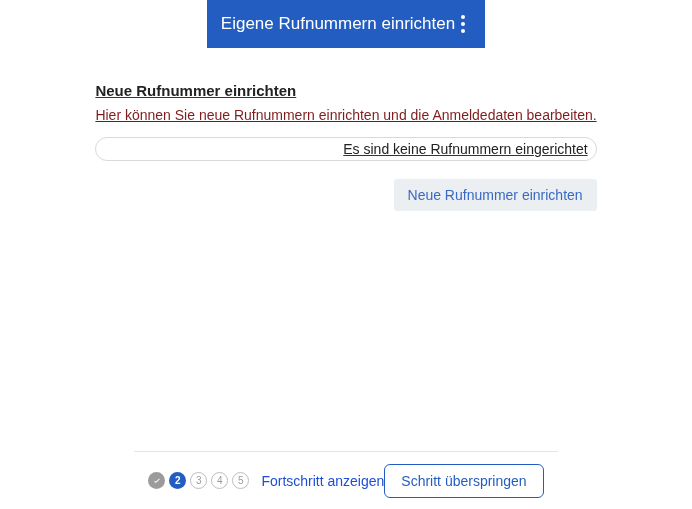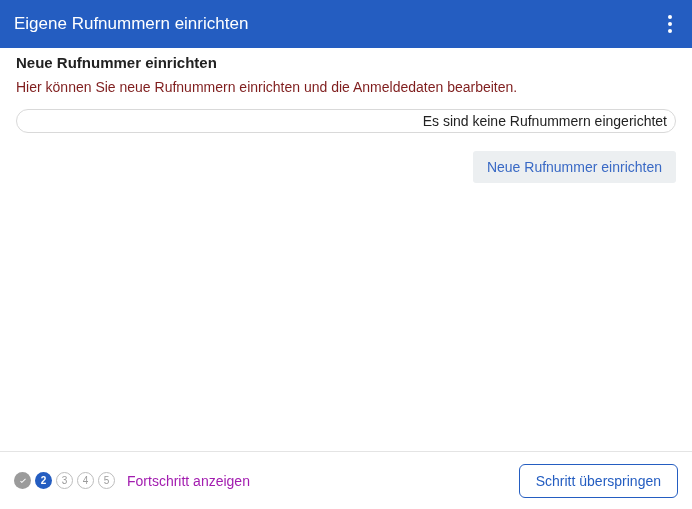--- a/index.html
+++ b/index.html
@@ -1,38 +1,38 @@
 <!DOCTYPE html>
 <html><head>
 <meta charset="utf-8">
 <style>
   * { box-sizing: border-box; }
   html, body { margin: 0; padding: 0; width: 692px; height: 509px; font-family: "Segoe UI", Arial, sans-serif; background: #fff; overflow: hidden; color: #333; }
-  .container { display: flex; flex-direction: column; height: 100%; }
+  .container { display: flex; flex-direction: column; height: 100%; align-items: center; }
 
   .header { background: #245dc1; color: #fff; height: 48px; display: flex; align-items: center; padding: 0 14px; justify-content: space-between; }
   .header-title { font-size: 17px; font-weight: 400; }
   .menu-icon { display: flex; flex-direction: column; gap: 3px; padding: 6px; cursor: pointer; }
   .menu-icon span { width: 4px; height: 4px; background: #fff; border-radius: 50%; }
 
-  .content { flex: 1; padding: 0 16px 0 16px; }
+  .content { flex: 1; padding: 28px 16px 0 16px; text-decoration: underline; }
   .section-title { font-size: 15px; font-weight: 600; color: #222; margin: 6px 0 8px 0; }
   .section-desc  { font-size: 14px; color: #7f1d1d; margin: 0 0 14px 0; }
   .list-box { border: 1px solid #d9d9d9; border-radius: 12px; padding: 3px 8px; text-align: right; font-size: 14px; color: #222; }
   .btn-row { text-align: right; margin-top: 18px; }
   .new-btn { display: inline-block; background: #eceff1; color: #3969c5; font-size: 14px; padding: 8px 14px; border: none; border-radius: 3px; cursor: pointer; }
 
   .footer { border-top: 1px solid #e4e4e4; height: 58px; display: flex; align-items: center; padding: 0 14px; justify-content: space-between; }
   .progress-group { display: flex; align-items: center; gap: 4px; }
   .step { width: 17px; height: 17px; border-radius: 50%; display: inline-flex; align-items: center; justify-content: center; font-size: 10px; }
   .step-completed { background: #9b9b9b; color: #fff; }
   .step-completed svg { width: 10px; height: 10px; }
   .step-current   { background: #245dc1; color: #fff; font-weight: 600; }
   .step-upcoming  { border: 1px solid #bdbdbd; color: #9b9b9b; background: #fff; }
-  .progress-link  { color: #a21caf; font-size: 14px; margin-left: 8px; cursor: pointer; }
+  .progress-link  { color: #1d4ed8; font-size: 14px; margin-left: 8px; cursor: pointer; }
   .skip-btn { border: 1px solid #245dc1; background: #fff; color: #245dc1; font-size: 14px; padding: 8px 16px; border-radius: 6px; cursor: pointer; }
 </style>
 </head>
 <body>
 
 <div class="container">
 
   <div class="header">
     <div class="header-title">Eigene Rufnummern einrichten</div>
     <div class="menu-icon">

